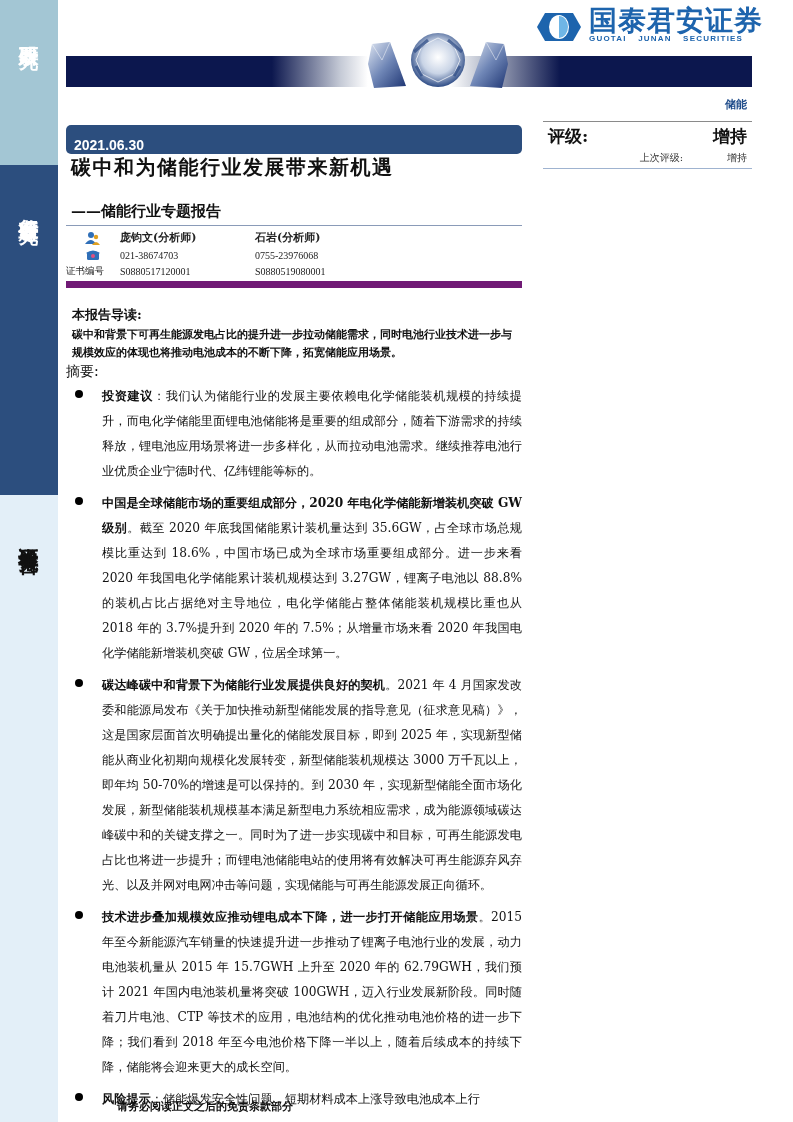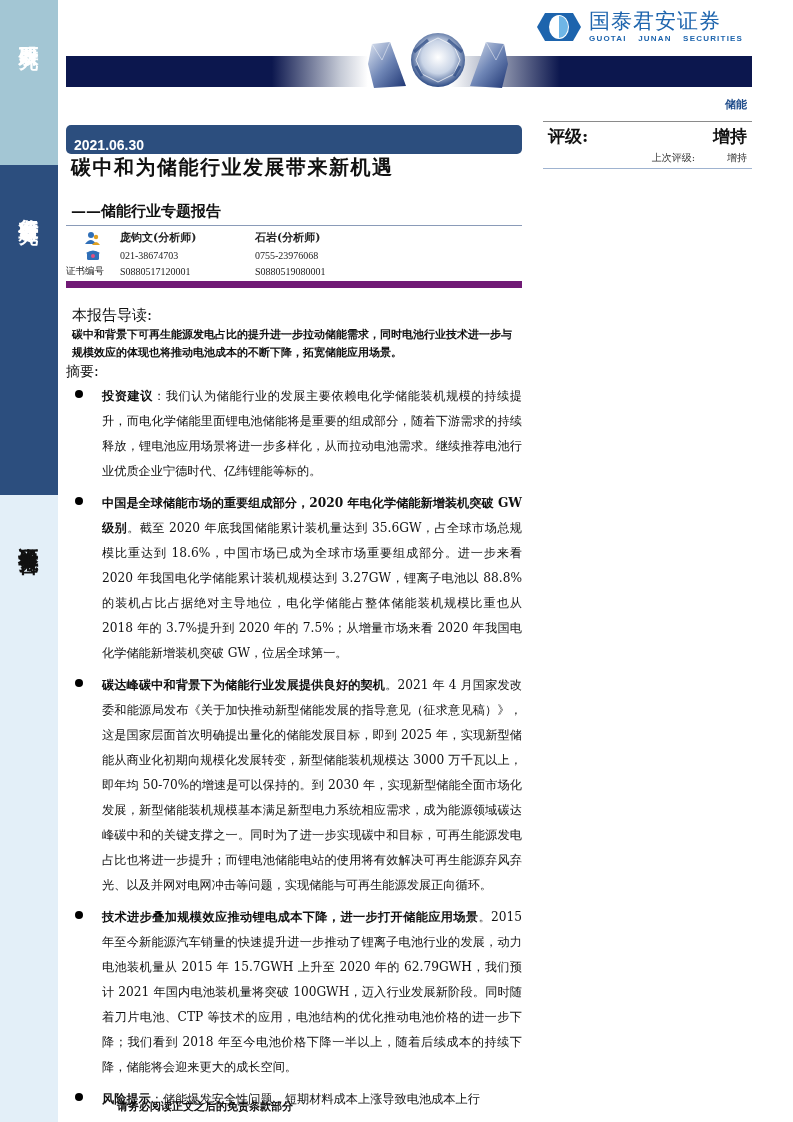--- a/index.html
+++ b/index.html
@@ -14,55 +14,55 @@
   .sb-3 { top: 495px; height: 627px; background: #e3eff8; }
   .sb-text { writing-mode: vertical-rl; text-orientation: upright; font-size: 20px; letter-spacing: 1px; font-weight: bold; line-height: 1; }
   .sb-1 .sb-text { color: #ffffff; margin-top: 30px; }
   .sb-2 .sb-text { color: #ffffff; margin-top: 38px; }
   .sb-3 .sb-text { color: #111111; margin-top: 37px; }
 
   
   .logo { position: absolute; left: 537px; top: 10px; display: flex; align-items: center; }
   .logo-mark { width: 44px; height: 30px; position: relative; }
   .logo-text { margin-left: 8px; }
-  .logo-cn { font-family: "DejaVu Sans", sans-serif; font-size: 21px; font-weight: normal; color: #1d64ad; letter-spacing: 1px; line-height: 22px; }
+  .logo-cn { font-family: "DejaVu Sans", sans-serif; font-size: 28px; font-weight: bold; color: #1d64ad; letter-spacing: 1px; line-height: 22px; text-align: center; }
   .logo-en { font-family: "Liberation Sans", sans-serif; font-size: 8px; color: #1d64ad; letter-spacing: 1.2px; margin-top: 2px; font-weight: bold; word-spacing: 8px; }
 
   
   .band { position: absolute; left: 66px; top: 56px; width: 686px; height: 31px;
     background: linear-gradient(90deg, #0c174e 0%, #0c174e 30%, #c5cad6 40%, #ffffff 44%, #ffffff 56%, #c5cad6 60%, #0c174e 72%, #0c174e 100%); }
   .diamonds { position: absolute; left: 310px; top: 30px; width: 240px; height: 62px; }
 
   .sector-tag { position: absolute; right: 46px; top: 97px; font-size: 11px; color: #1f4c8a; font-weight: bold; }
 
   
   .date-bar { position: absolute; left: 66px; top: 125px; width: 456px; height: 29px; background: #2c4e7e; border-radius: 5px; color: #fff; font-family: Liberation Sans, sans-serif; font-size: 14px; font-weight: bold; padding: 12px 8px; }
 
   .title { position: absolute; left: 71px; top: 154px; font-size: 20px; font-weight: bold; letter-spacing: 1.5px; color: #111; }
   .subtitle { position: absolute; left: 71px; top: 202px; font-size: 15px; font-weight: bold; color: #111; }
 
   
   .rating { position: absolute; left: 543px; top: 121px; width: 209px; }
   .rating-line-top { height: 1px; background: #8a8a8a; }
   .rating-row { display: flex; justify-content: space-between; align-items: baseline; padding: 3px 5px 0 5px; gap: 16px; }
   .rating-label, .rating-value { font-size: 17px; font-weight: bold; }
-  .rating-prev { display: flex; justify-content: flex-end; gap: 32px; font-size: 10px; color: #333; padding: 3px 5px 3px 0; }
+  .rating-prev { display: flex; justify-content: flex-end; gap: 44px; font-size: 10px; color: #333; padding: 3px 5px 3px 0; }
   .rating-line-bot { height: 1px; background: #9fb3d0; }
 
   
   .analysts { position: absolute; left: 66px; top: 225px; width: 456px; border-top: 1px solid #8a9bb8; border-bottom: 7px solid #701a75; padding: 2px 0 2px 0; }
   .a-row { display: flex; align-items: center; height: 16px; font-family: "Liberation Serif", serif; font-size: 10px; color: #222; }
   .a-icon { width: 54px; display: flex; justify-content: center; align-items: center; }
   .a-col1 { width: 135px; }
   .a-col2 { width: 200px; }
   .a-row.names { font-family: "DejaVu Serif", serif; font-size: 11px; font-weight: bold; height: 19px; }
   .a-label { width: 54px; font-size: 9.5px; font-family: "DejaVu Serif", serif; padding-left: 0px; }
 
   
-  .intro-h { position: absolute; left: 72px; top: 306px; font-size: 15px; font-weight: normal; }
+  .intro-h { position: absolute; left: 72px; top: 306px; font-size: 13px; font-weight: bold; }
   .intro-p { position: absolute; left: 72px; top: 326px; width: 450px; font-size: 11px; font-weight: bold; line-height: 18px; }
   .abstract-h { position: absolute; left: 66px; top: 363px; font-size: 14px; font-weight: normal; }
 
   .bullets { position: absolute; left: 72px; top: 384px; width: 450px; list-style: none; }
   .bullet { position: relative; padding-left: 30px; font-size: 12.2px; line-height: 25px; text-align: justify; margin-bottom: 7px; }
   .bullet-dot { position: absolute; left: 3px; top: 6px; width: 8px; height: 8px; border-radius: 50%; background: #000; }
   .b-head { font-weight: bold; }
 
   .footer { position: absolute; left: 117px; top: 1099px; font-size: 11px; font-weight: bold; color: #111; }
 </style>

